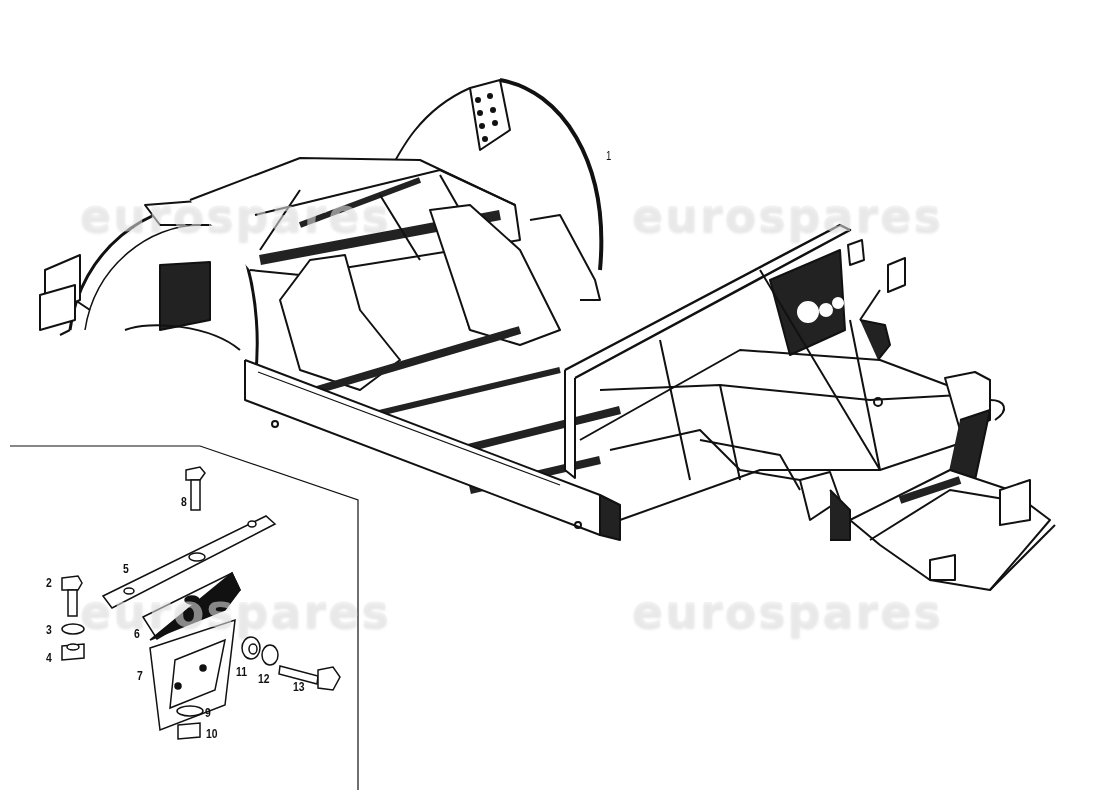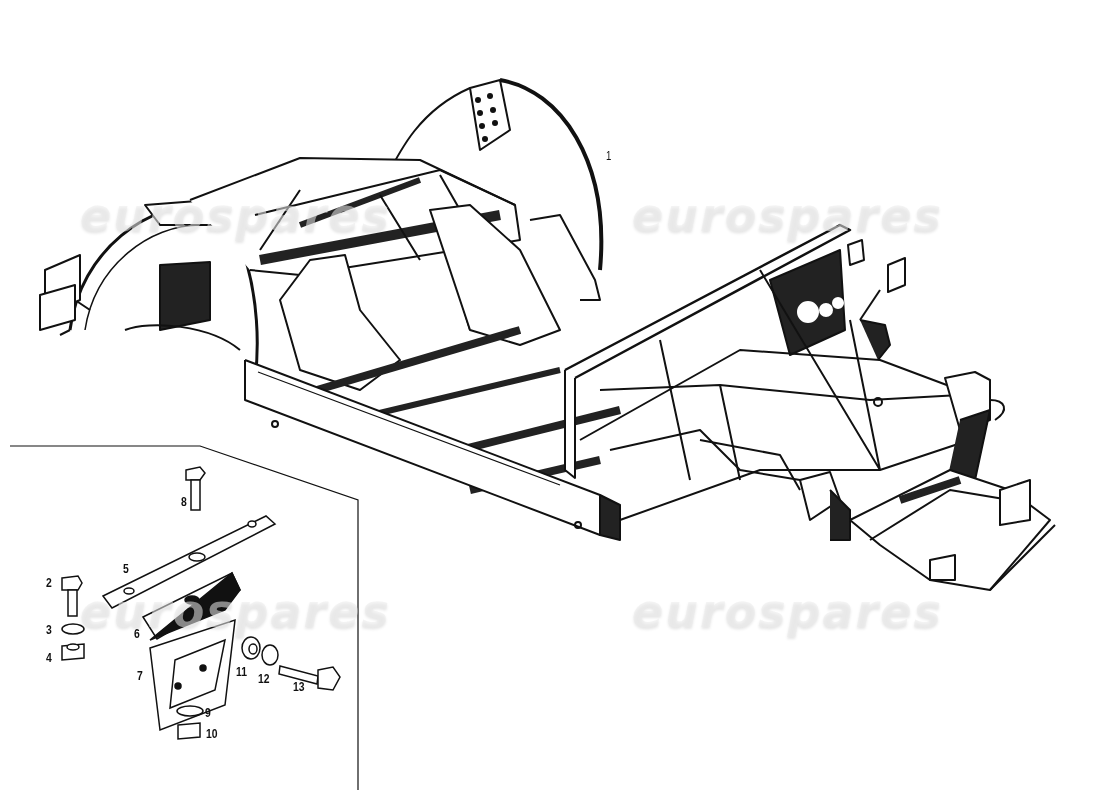--- a/index.html
+++ b/index.html
@@ -1,20 +1,20 @@
 <!DOCTYPE html>
 <html><head>
 <meta charset="utf-8">
 <style>
   html,body{margin:0;padding:0;background:#ffffff;}
   body{width:1100px;height:800px;position:relative;overflow:hidden;font-family:"Liberation Sans",sans-serif;}
   .stage{position:absolute;left:0;top:0;width:1100px;height:800px;}
   .lbl{position:absolute;font-family:"Liberation Sans",sans-serif;font-weight:bold;font-size:13px;color:#111;transform:scaleX(0.8);transform-origin:left top;line-height:1;}
   .lbl.sm{font-weight:normal;font-size:12px;}
-  .wm{position:absolute;font-family:"DejaVu Sans",sans-serif;font-style:italic;font-weight:bold;font-size:46px;letter-spacing:2px;color:rgba(235,235,235,0.55);text-shadow:0 2px 3px rgba(0,0,0,0.10);line-height:1;}
+  .wm{position:absolute;font-family:"DejaVu Sans",sans-serif;font-weight:bold;font-size:46px;letter-spacing:2px;color:rgba(235,235,235,0.55);text-shadow:0 2px 3px rgba(0,0,0,0.10);line-height:1;}
   svg{position:absolute;left:0;top:0;}
 </style>
 </head>
 <body>
 
 <div class="stage">
 
   <svg width="1100" height="800" viewBox="0 0 1100 800">
     <g fill="none" stroke="#111" stroke-width="2" stroke-linejoin="round">
 

